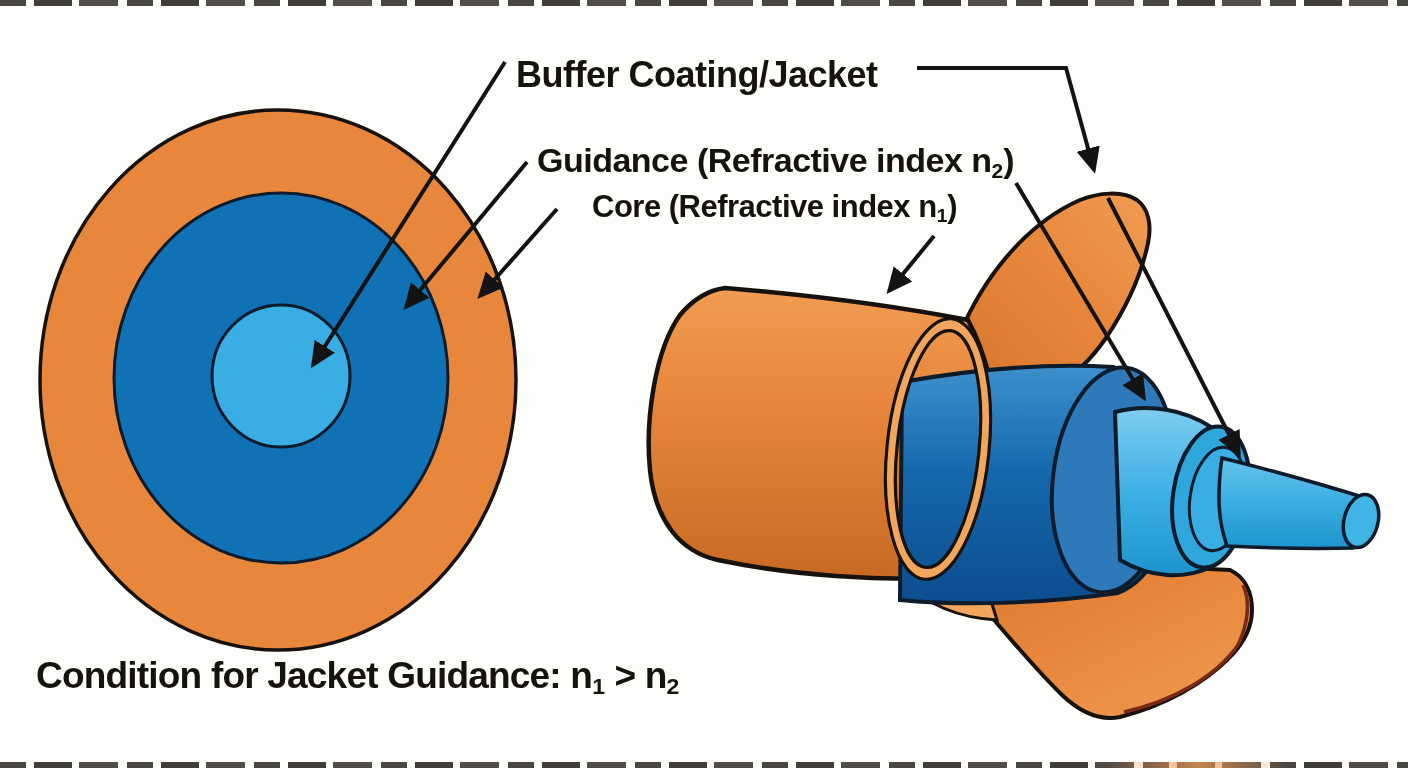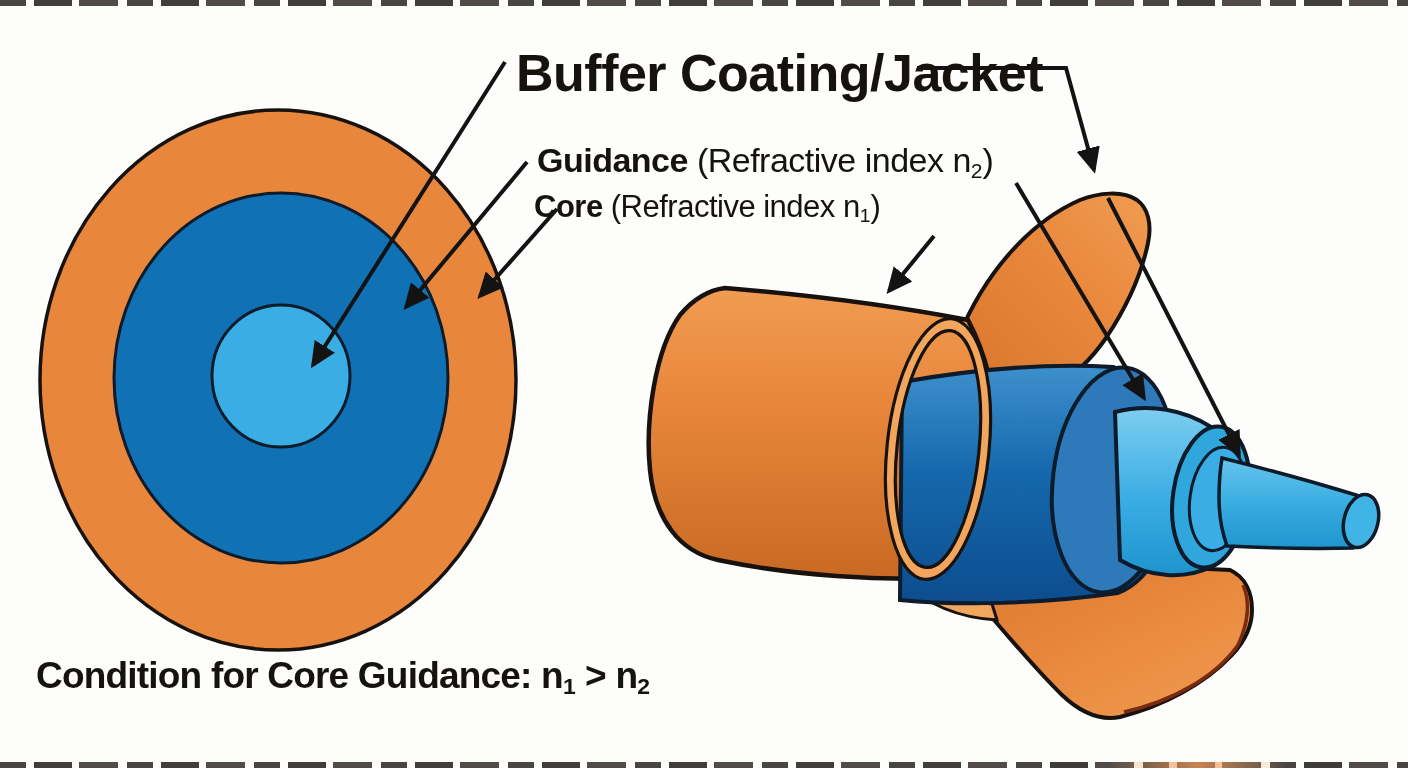--- a/index.html
+++ b/index.html
@@ -26,29 +26,29 @@
   }
   svg{position:absolute;left:0;top:0;}
   .lbl{
     position:absolute;
     color:#16130f;
     font-weight:700;
     white-space:nowrap;
     letter-spacing:-0.5px;
     line-height:1.05;
   }
-  .lbl .nrm{font-weight:400;}
+  .lbl .nrm{font-weight:700;}
   sub{
     font-size:0.62em;
     vertical-align:-0.28em;
     letter-spacing:0;
   }
-  #buffer-label{left:516px;top:46px;font-size:52px;}
+  #buffer-label{left:516px;top:56px;font-size:36px;}
   #cladding-label{left:537px;top:143px;font-size:34px;}
-  #core-label{left:534px;top:191px;font-size:31px;}
+  #core-label{left:592px;top:191px;font-size:31px;}
   #condition-text{left:36px;top:657px;font-size:37px;letter-spacing:-0.8px;}
 </style>
 </head>
 <body>
 
 <div id="canvas">
 
   <div class="strip top"></div>
   <div class="strip bottom">
       <span class="warm"></span>
@@ -161,16 +161,16 @@
 
   <div class="lbl" id="cladding-label">
     <span>Guidance</span><span class="nrm"><span> (Refractive index n</span><sub>2</sub><span>)</span></span>
   </div>
 
   <div class="lbl" id="core-label">
     <span>Core</span><span class="nrm"><span> (Refractive index n</span><sub>1</sub><span>)</span></span>
   </div>
 
   <div class="lbl" id="condition-text">
-    <span>Condition for Core Guidance: n</span><sub>1</sub><span> &gt; n</span><sub>2</sub>
+    <span>Condition for Jacket Guidance: n</span><sub>1</sub><span> &gt; n</span><sub>2</sub>
   </div>
 
 </div>
 
 </body></html>

